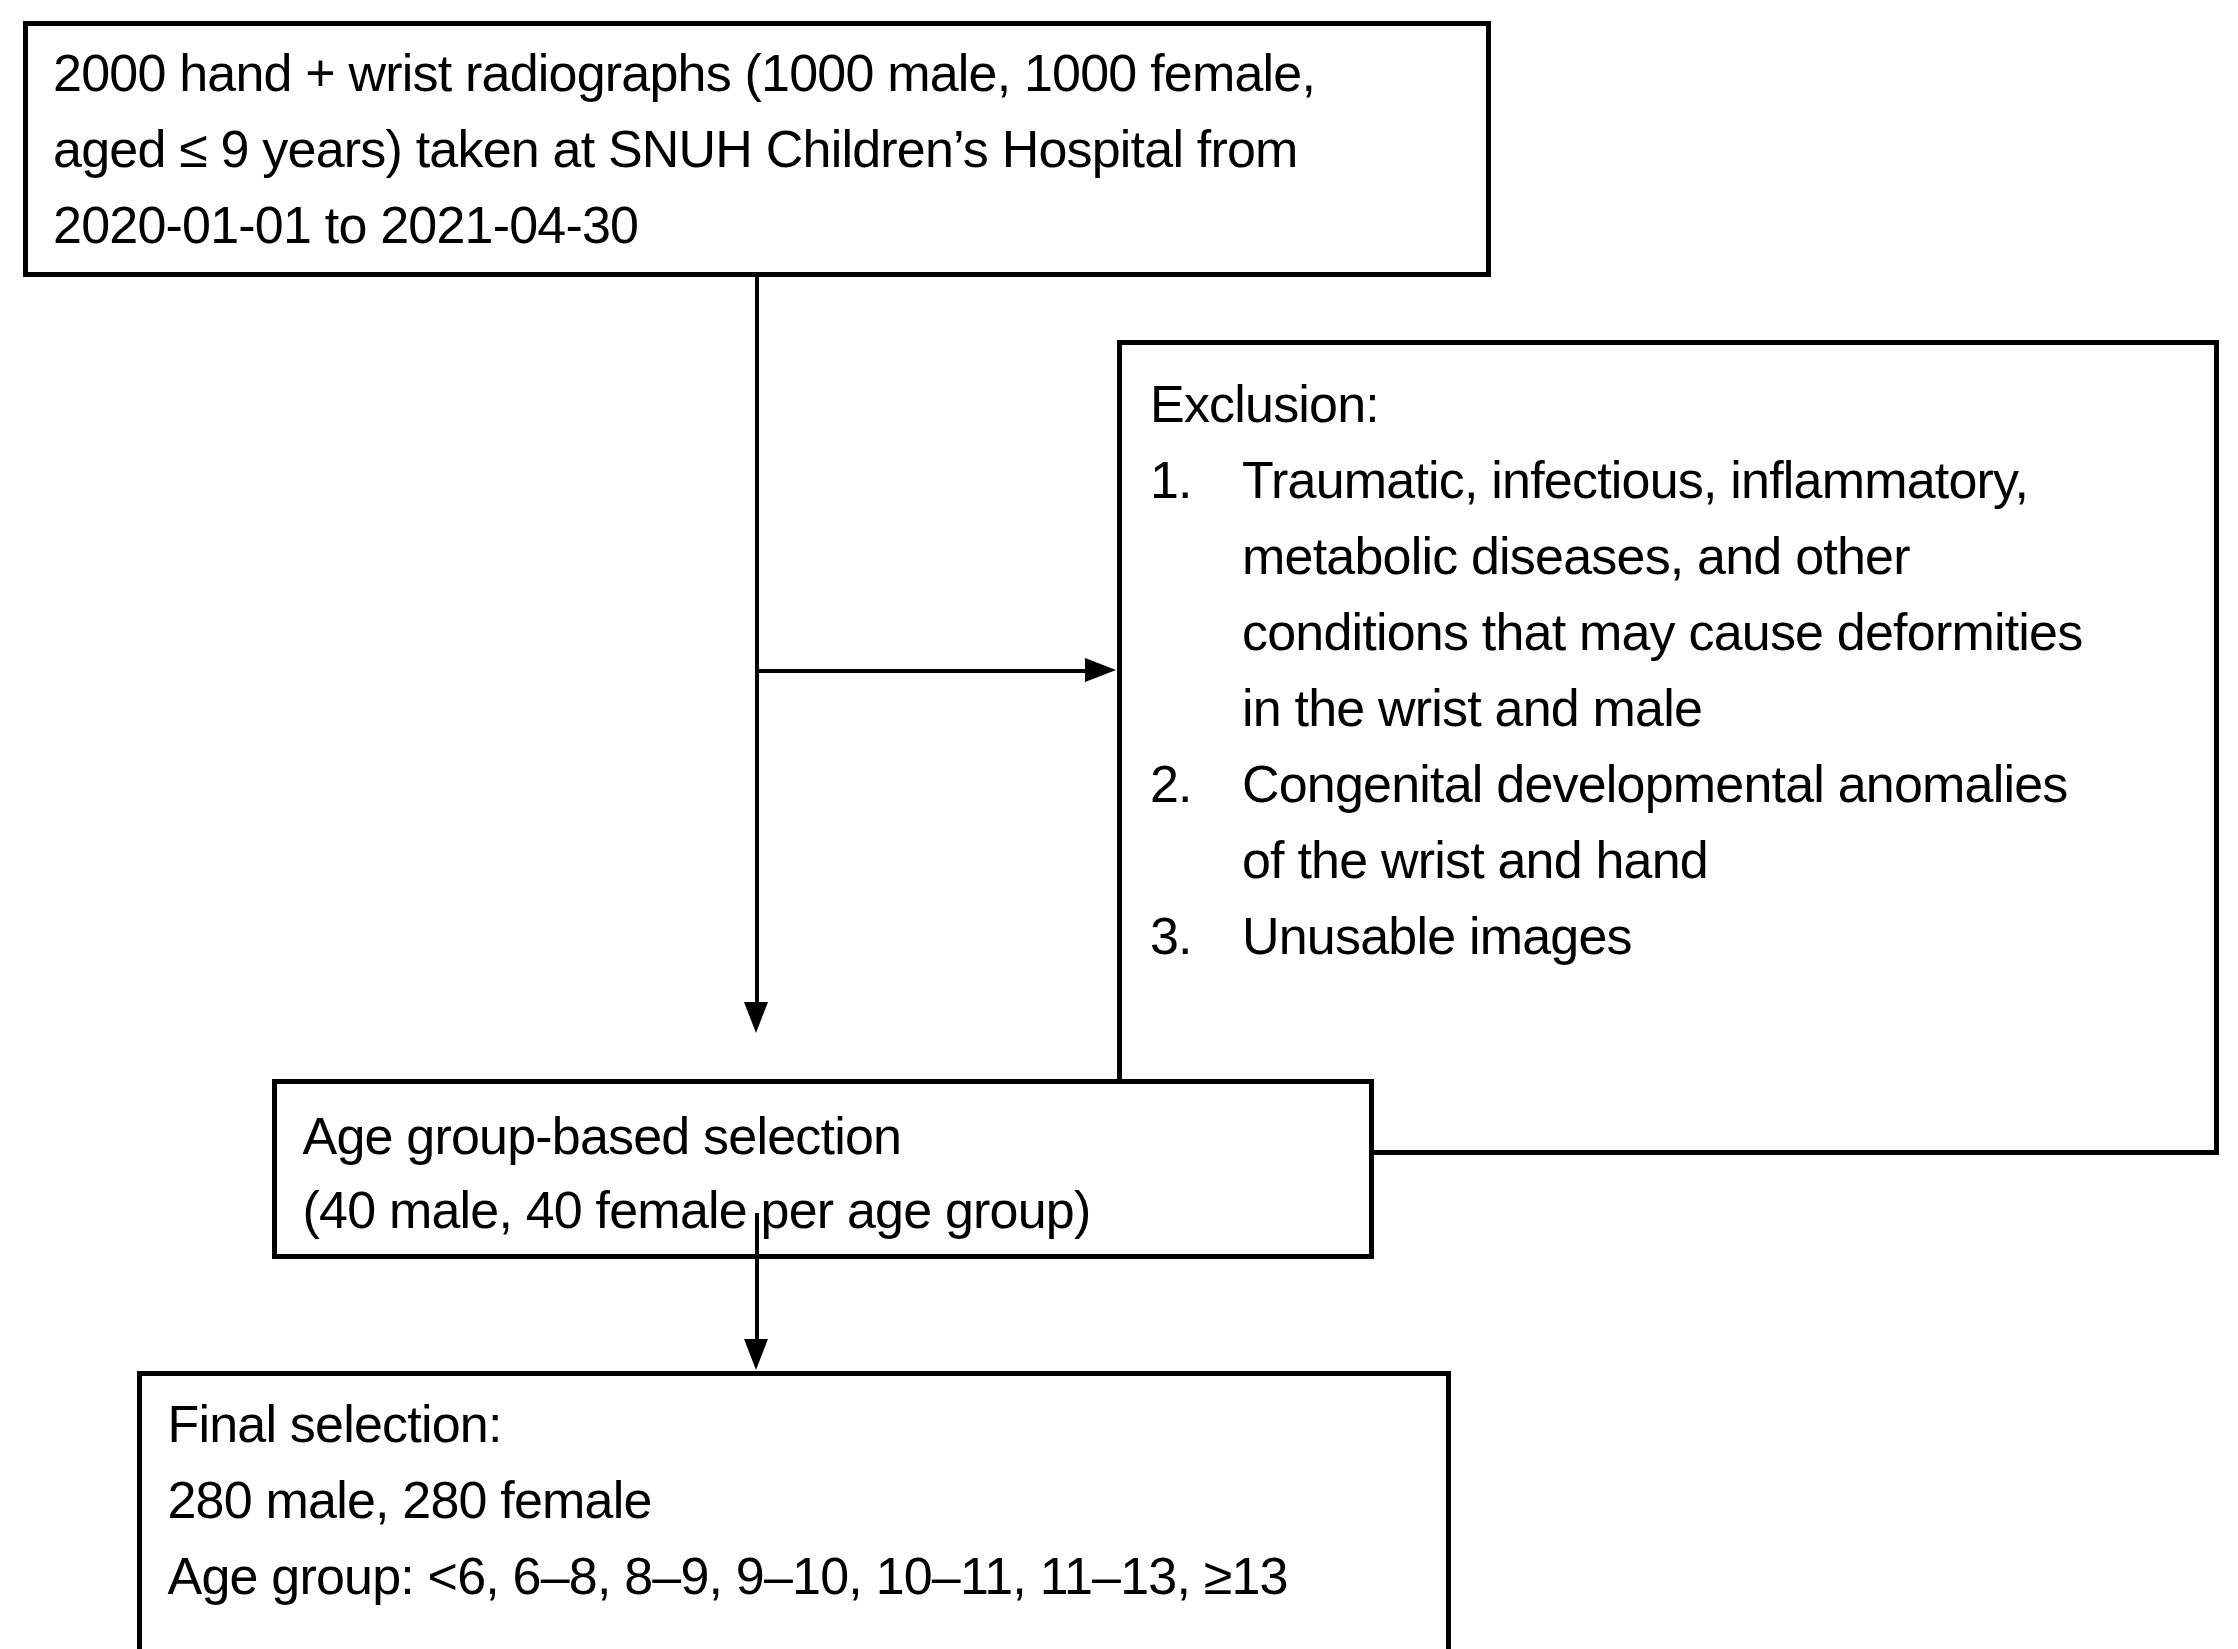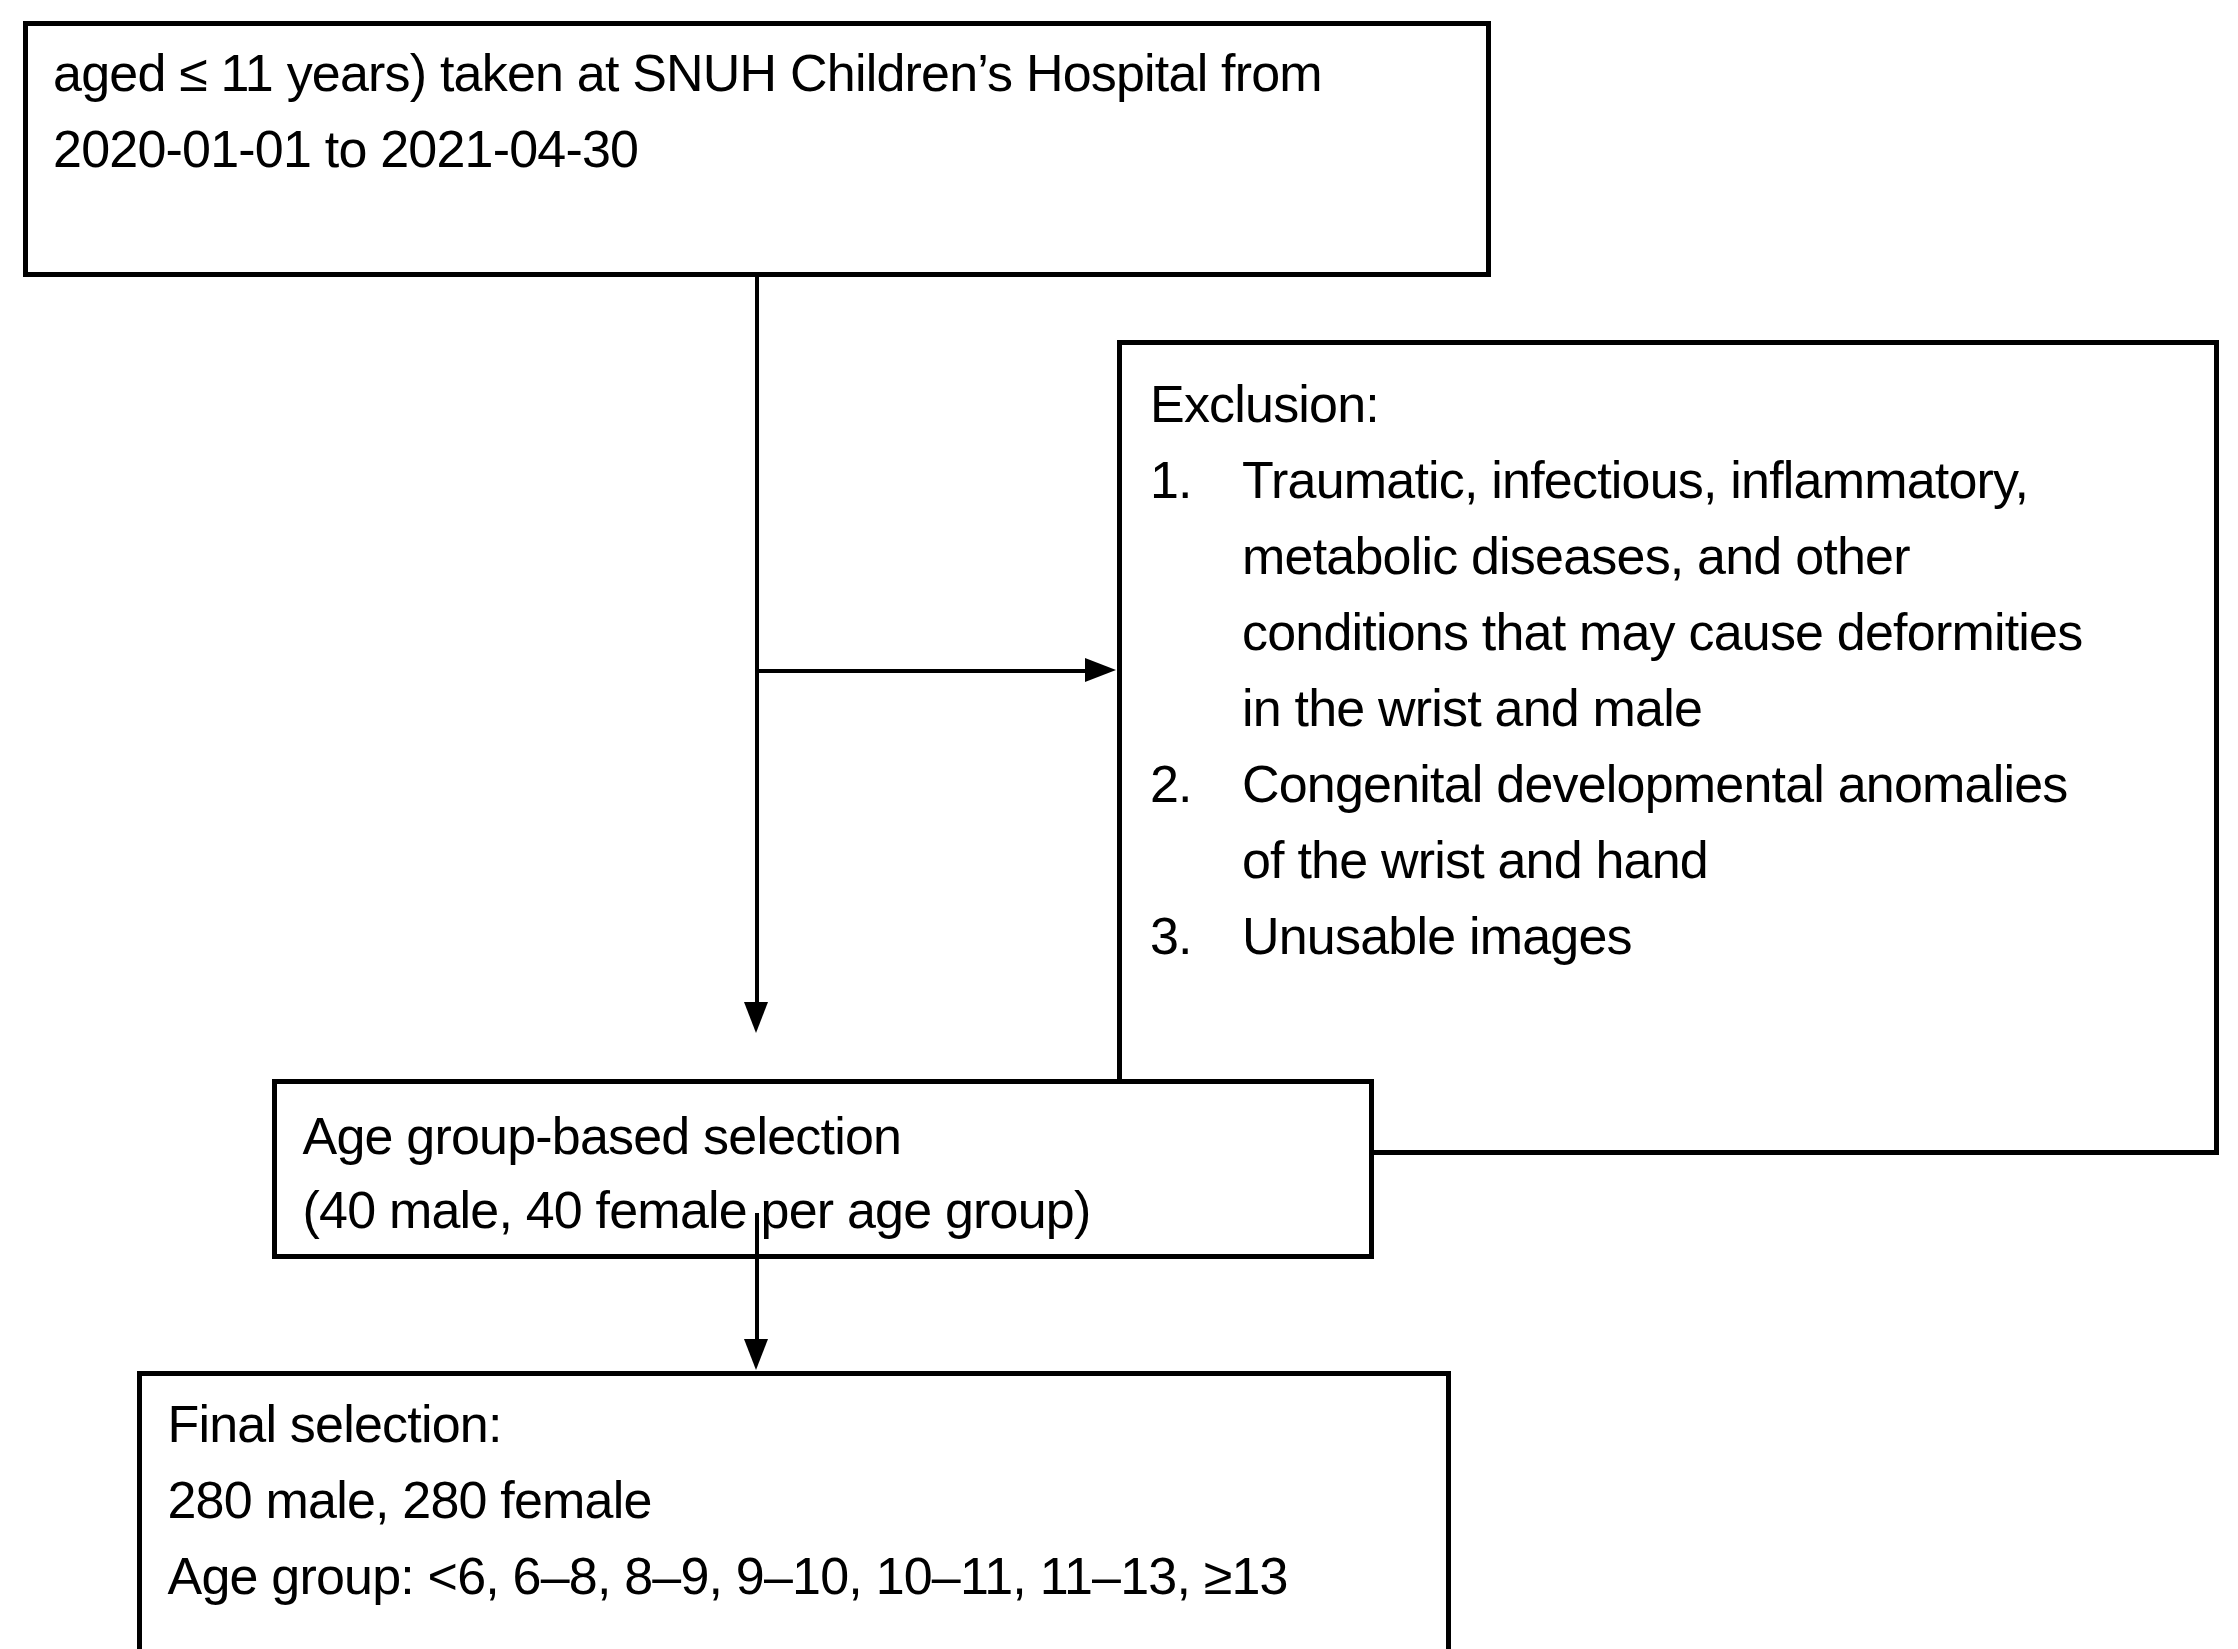--- a/index.html
+++ b/index.html
@@ -71,21 +71,22 @@
   .arrowhead.right {
     border-top: 12.7px solid transparent;
     border-bottom: 12.7px solid transparent;
     border-left: 31px solid #000000;
   }
 </style>
 </head>
 <body>
 
 <div class="box" id="top-box">
-  <div class="line">aged ≤ 11 years) taken at SNUH Children’s Hospital from</div>
+  <div class="line">2000 hand + wrist radiographs (1000 male, 1000 female,</div>
+  <div class="line">aged ≤ 9 years) taken at SNUH Children’s Hospital from</div>
   <div class="line">2020-01-01 to 2021-04-30</div>
 </div>
 
 <div class="box" id="exclusion-box">
   <div class="line">Exclusion:</div>
 
   <div class="ex-item">
     <div class="ex-num">1.</div>
     <div class="ex-lines">
       <div class="line">Traumatic, infectious, inflammatory,</div>

